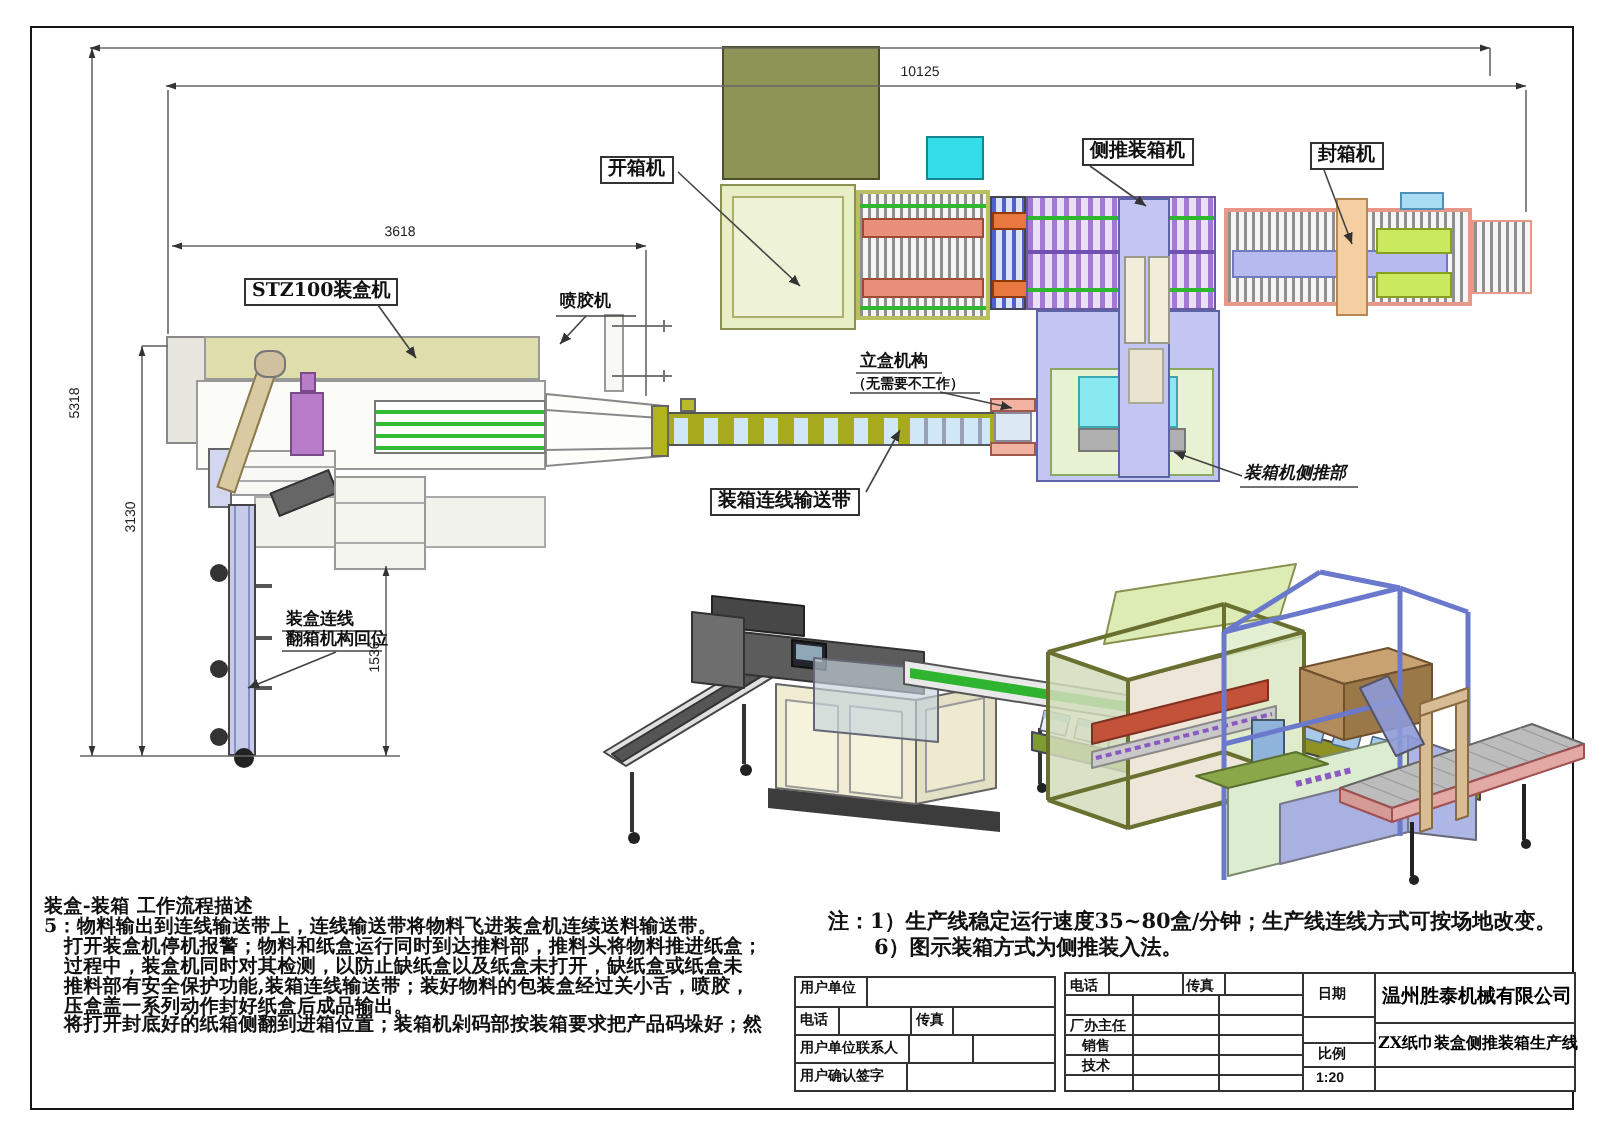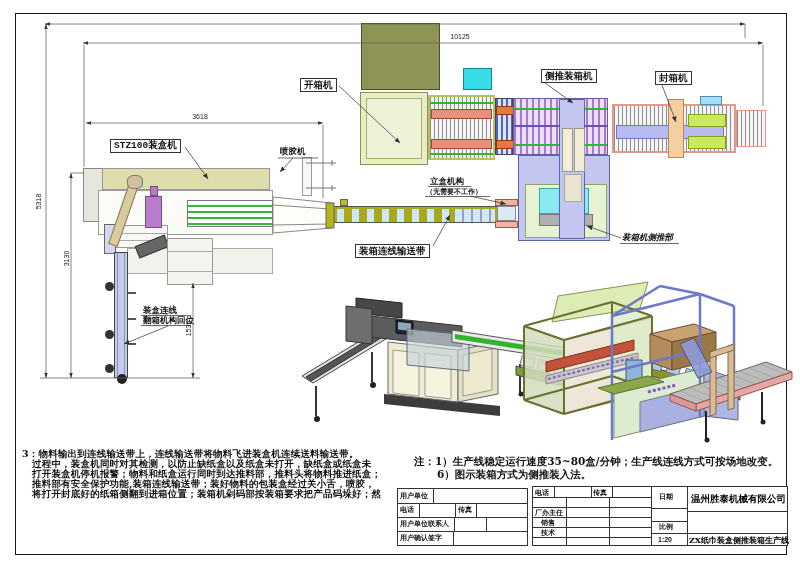--- a/index.html
+++ b/index.html
@@ -321,55 +321,57 @@
     </g>
   </svg>
 
   <div class="dimt" style="left:438px;top:33px;width:44px;">10125</div>
   <div class="dimt" style="left:180px;top:113px;width:40px;">3618</div>
   <div class="dimt vert" style="left:23px;top:198px;width:30px;">5318</div>
   <div class="dimt vert" style="left:51px;top:255px;width:30px;">3130</div>
   <div class="dimt vert" style="left:173px;top:325px;width:30px;">1536</div>
 
   <div class="flag" style="left:300px;top:78px;">开箱机</div>
-  <div class="flag" style="left:110px;top:139px;font-family:Liberation Mono, monospace;">STZ100装盒机</div>
+  <div class="flag" style="left:122px;top:139px;">STZ100装盒机</div>
   <div class="plain" style="left:280px;top:147px;">喷胶机</div>
   <div class="flag" style="left:541px;top:69px;">侧推装箱机</div>
   <div class="flag" style="left:655px;top:71px;">封箱机</div>
   <div class="plain" style="left:430px;top:177px;">立盒机构</div>
   <div class="plain" style="left:426px;top:188px;font-size:7px;">（无需要不工作）</div>
   <div class="flag" style="left:355px;top:244px;">装箱连线输送带</div>
   <div class="plain" style="left:622px;top:233px;font-style:italic;">装箱机侧推部</div>
   <div class="plain" style="left:143px;top:306px;">装盒连线</div>
   <div class="plain" style="left:143px;top:316px;">翻箱机构回位</div>
 
   <div class="desc">
-    <div>3：物料输出到连线输送带上，连线输送带将物料飞进装盒机连续送料输送带。</div>
+    <div>装盒-装箱 工作流程描述</div>
+    <div>5：物料输出到连线输送带上，连线输送带将物料飞进装盒机连续送料输送带。</div>
+    <div class="ind">打开装盒机停机报警；物料和纸盒运行同时到达推料部，推料头将物料推进纸盒；</div>
     <div class="ind">过程中，装盒机同时对其检测，以防止缺纸盒以及纸盒未打开，缺纸盒或纸盒未</div>
-    <div class="ind">打开装盒机停机报警；物料和纸盒运行同时到达推料部，推料头将物料推进纸盒；</div>
     <div class="ind">推料部有安全保护功能,装箱连线输送带；装好物料的包装盒经过关小舌，喷胶，</div>
+    <div class="ind">压盒盖一系列动作封好纸盒后成品输出。</div>
     <div class="ind">将打开封底好的纸箱侧翻到进箱位置；装箱机剁码部按装箱要求把产品码垛好；然</div>
   </div>
 
   <div class="note" style="left:414px;top:455px;">注：1）生产线稳定运行速度35~80盒/分钟；生产线连线方式可按场地改变。</div>
   <div class="note" style="left:437px;top:468px;">6）图示装箱方式为侧推装入法。</div>
 
   <div>
     <div class="tbx" style="left:397px;top:488px;width:131px;height:58px;">
       <div class="tl" style="left:0;top:14px;width:129px;height:1px;"></div>
       <div class="tl" style="left:0;top:28px;width:129px;height:1px;"></div>
       <div class="tl" style="left:0;top:42px;width:129px;height:1px;"></div>
       <div class="tl" style="left:35px;top:0;width:1px;height:14px;"></div>
       <div class="tl" style="left:21px;top:14px;width:1px;height:14px;"></div>
       <div class="tl" style="left:57px;top:14px;width:1px;height:14px;"></div>
       <div class="tl" style="left:78px;top:14px;width:1px;height:14px;"></div>
       <div class="tl" style="left:56px;top:28px;width:1px;height:14px;"></div>
       <div class="tl" style="left:88px;top:28px;width:1px;height:14px;"></div>
       <div class="tl" style="left:55px;top:42px;width:1px;height:14px;"></div>
-      <div class="tlab" style="left:2px;top:3px;">用户单位</div>
+      <div class="tlab" style="left:2px;top:3px;font-family:Liberation Mono, monospace;">用户单位</div>
       <div class="tlab" style="left:2px;top:17px;">电话</div>
       <div class="tlab" style="left:60px;top:17px;">传真</div>
       <div class="tlab" style="left:2px;top:31px;">用户单位联系人</div>
       <div class="tlab" style="left:2px;top:45px;">用户确认签字</div>
     </div>
     <div class="tbx" style="left:532px;top:486px;width:120px;height:60px;">
       <div class="tl" style="left:0;top:10px;width:118px;height:1px;"></div>
       <div class="tl" style="left:0;top:20px;width:118px;height:1px;"></div>
       <div class="tl" style="left:0;top:30px;width:118px;height:1px;"></div>
       <div class="tl" style="left:0;top:40px;width:118px;height:1px;"></div>
@@ -389,16 +391,16 @@
       <div class="tl" style="left:35px;top:0;width:1px;height:58px;"></div>
       <div class="tl" style="left:0;top:21px;width:35px;height:1px;"></div>
       <div class="tl" style="left:0;top:34px;width:35px;height:1px;"></div>
       <div class="tl" style="left:0;top:46px;width:35px;height:1px;"></div>
       <div class="tl" style="left:35px;top:24px;width:100px;height:1px;"></div>
       <div class="tl" style="left:35px;top:46px;width:100px;height:1px;"></div>
       <div class="tlab" style="left:7px;top:6px;">日期</div>
       <div class="tlab" style="left:7px;top:36px;">比例</div>
       <div class="tlab" style="left:6px;top:48.5px;font-family:'Liberation Sans',sans-serif;">1:20</div>
       <div class="tbig" style="left:37px;top:6px;width:99px;text-align:center;">温州胜泰机械有限公司</div>
-      <div class="tbig" style="left:37px;top:30px;width:99px;font-size:8px;margin-top:19px;">ZX纸巾装盒侧推装箱生产线</div>
+      <div class="tbig" style="left:37px;top:30px;width:99px;font-size:8px;">ZX纸巾装盒侧推装箱生产线</div>
     </div>
   </div>
 </div>
 
 </body></html>

